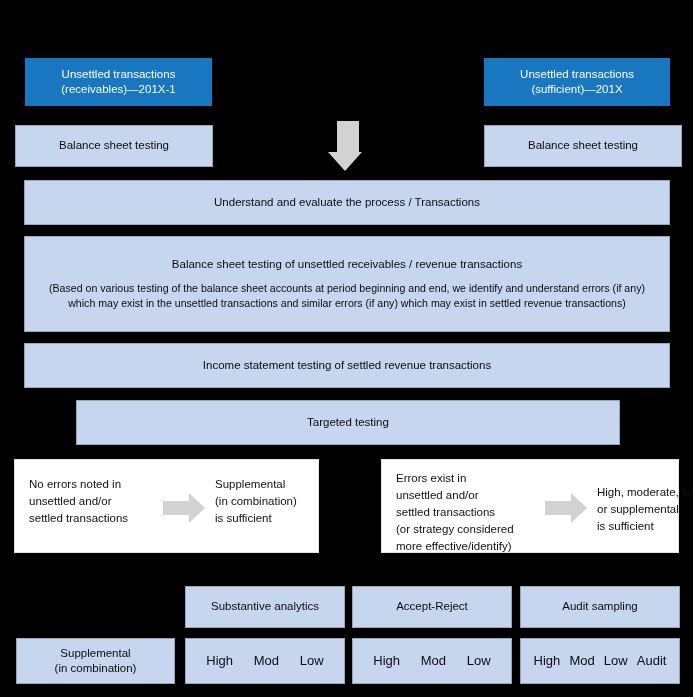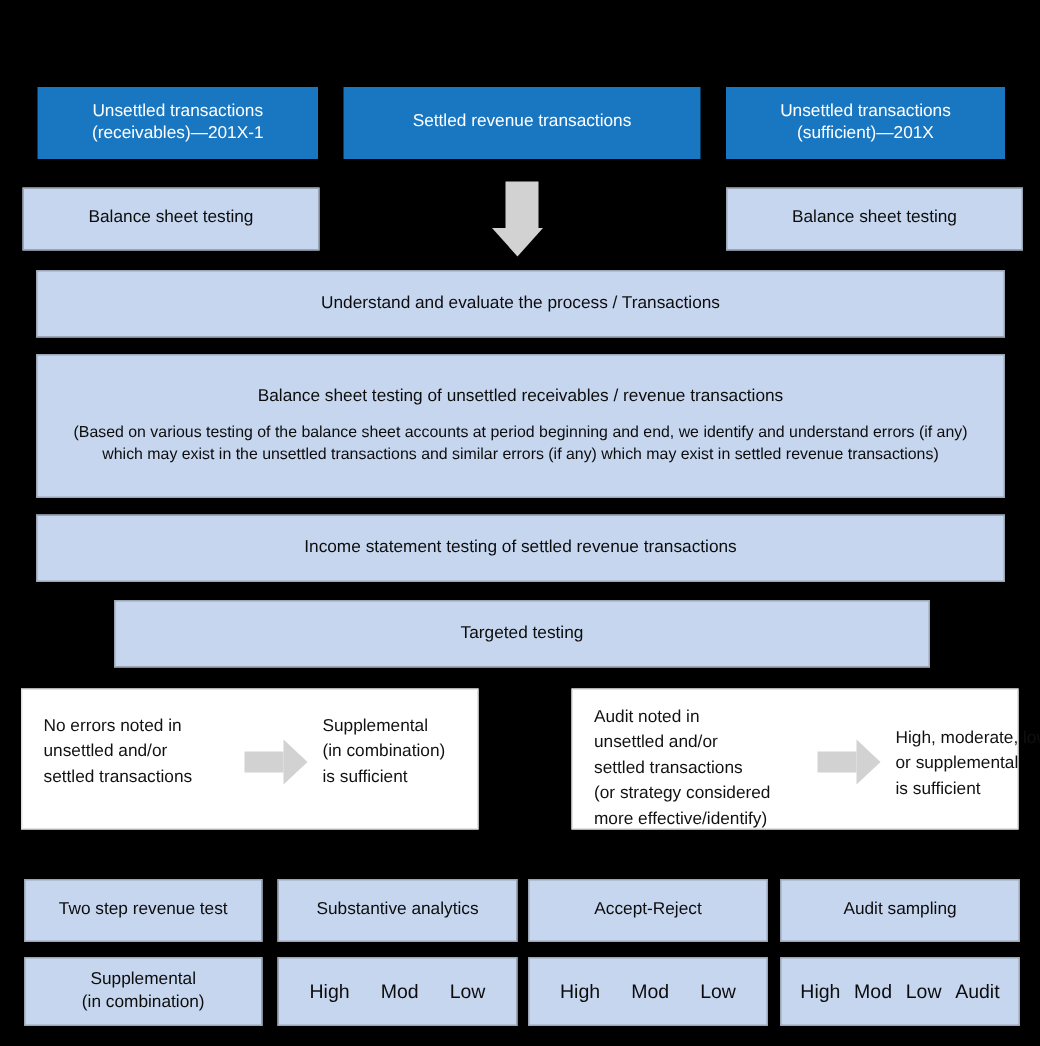--- a/index.html
+++ b/index.html
@@ -114,23 +114,20 @@
 </head>
 <body>
 
 <div class="canvas">
 
   <div class="box box-blue" style="left:25px; top:58px; width:187px; height:48px;">
     <span class="title-line">Unsettled transactions</span>
     <span class="title-line">(receivables)—201X-1</span>
   </div>
 
-  <div class="box box-blue" style="left:229px; top:58px; width:238px; height:48px;">
-    <span class="title-line">Settled revenue transactions</span>
-  </div>
 
   <div class="box box-blue" style="left:484px; top:58px; width:186px; height:48px;">
     <span class="title-line">Unsettled transactions</span>
     <span class="title-line">(sufficient)—201X</span>
   </div>
 
   <div class="box box-lightblue" style="left:15px; top:125px; width:198px; height:42px;">
     <span class="title-line">Balance sheet testing</span>
   </div>
 
@@ -173,40 +170,37 @@
     </div>
     <div class="wb-inner" style="left:200px; top:16px; width:100px;">
       <span class="title-line">Supplemental</span>
       <span class="title-line">(in combination)</span>
       <span class="title-line">is sufficient</span>
     </div>
   </div>
 
   <div class="box box-white" style="left:381px; top:459px; width:298px; height:94px;">
     <div class="wb-inner" style="left:14px; top:10px; width:140px;">
-      <span class="title-line">Audit noted in</span>
+      <span class="title-line">Errors exist in</span>
       <span class="title-line">unsettled and/or</span>
       <span class="title-line">settled transactions</span>
       <span class="title-line">(or strategy considered</span>
       <span class="title-line">more effective/identify)</span>
     </div>
     <div class="arrow-right" style="left:163px; top:33px; width:42px; height:30px;">
       <div class="shaft" style="left:0; top:8px; width:26px; height:14px;"></div>
       <div class="head" style="left:26px; top:0;"></div>
     </div>
     <div class="wb-inner" style="left:215px; top:24px; width:115px;">
       <span class="title-line">High, moderate, low</span>
       <span class="title-line">or supplemental</span>
       <span class="title-line">is sufficient</span>
     </div>
   </div>
 
-  <div class="box box-lightblue" style="left:16px; top:586px; width:159px; height:42px;">
-    <span class="title-line">Two step revenue test</span>
-  </div>
   <div class="box box-lightblue" style="left:185px; top:586px; width:160px; height:42px;justify-content:center;">
     <span class="title-line">Substantive analytics</span>
   </div>
   <div class="box box-lightblue" style="left:352px; top:586px; width:160px; height:42px;">
     <span class="title-line">Accept-Reject</span>
   </div>
   <div class="box box-lightblue" style="left:520px; top:586px; width:160px; height:42px;">
     <span class="title-line">Audit sampling</span>
   </div>
 

